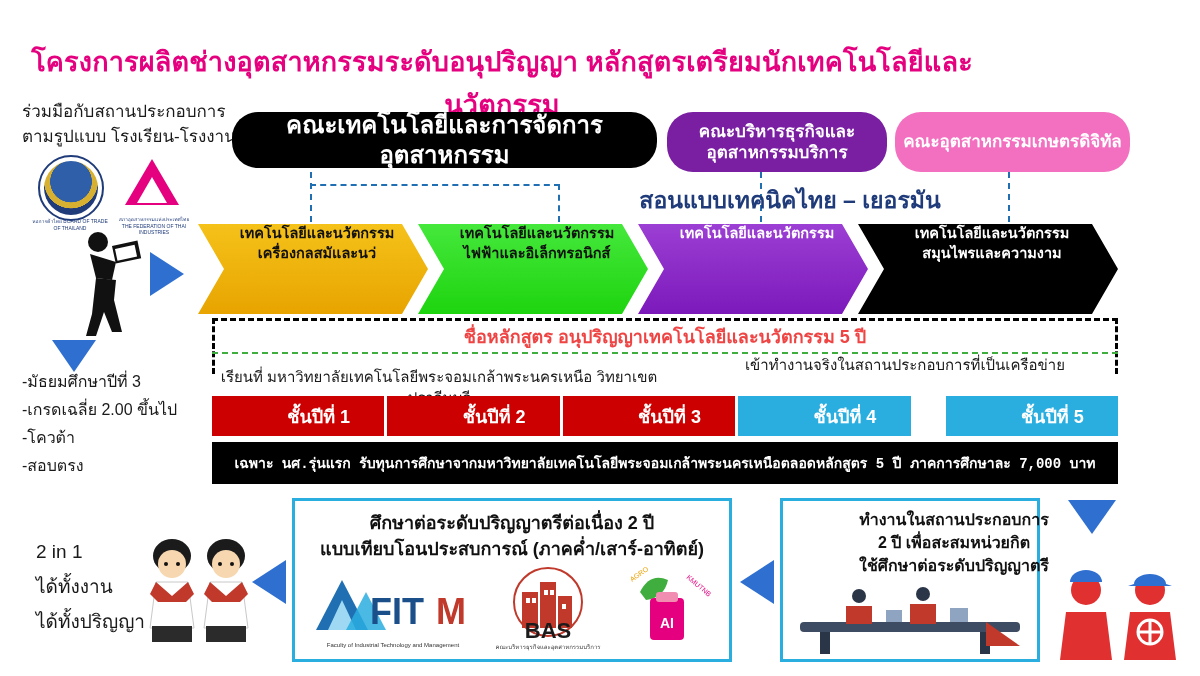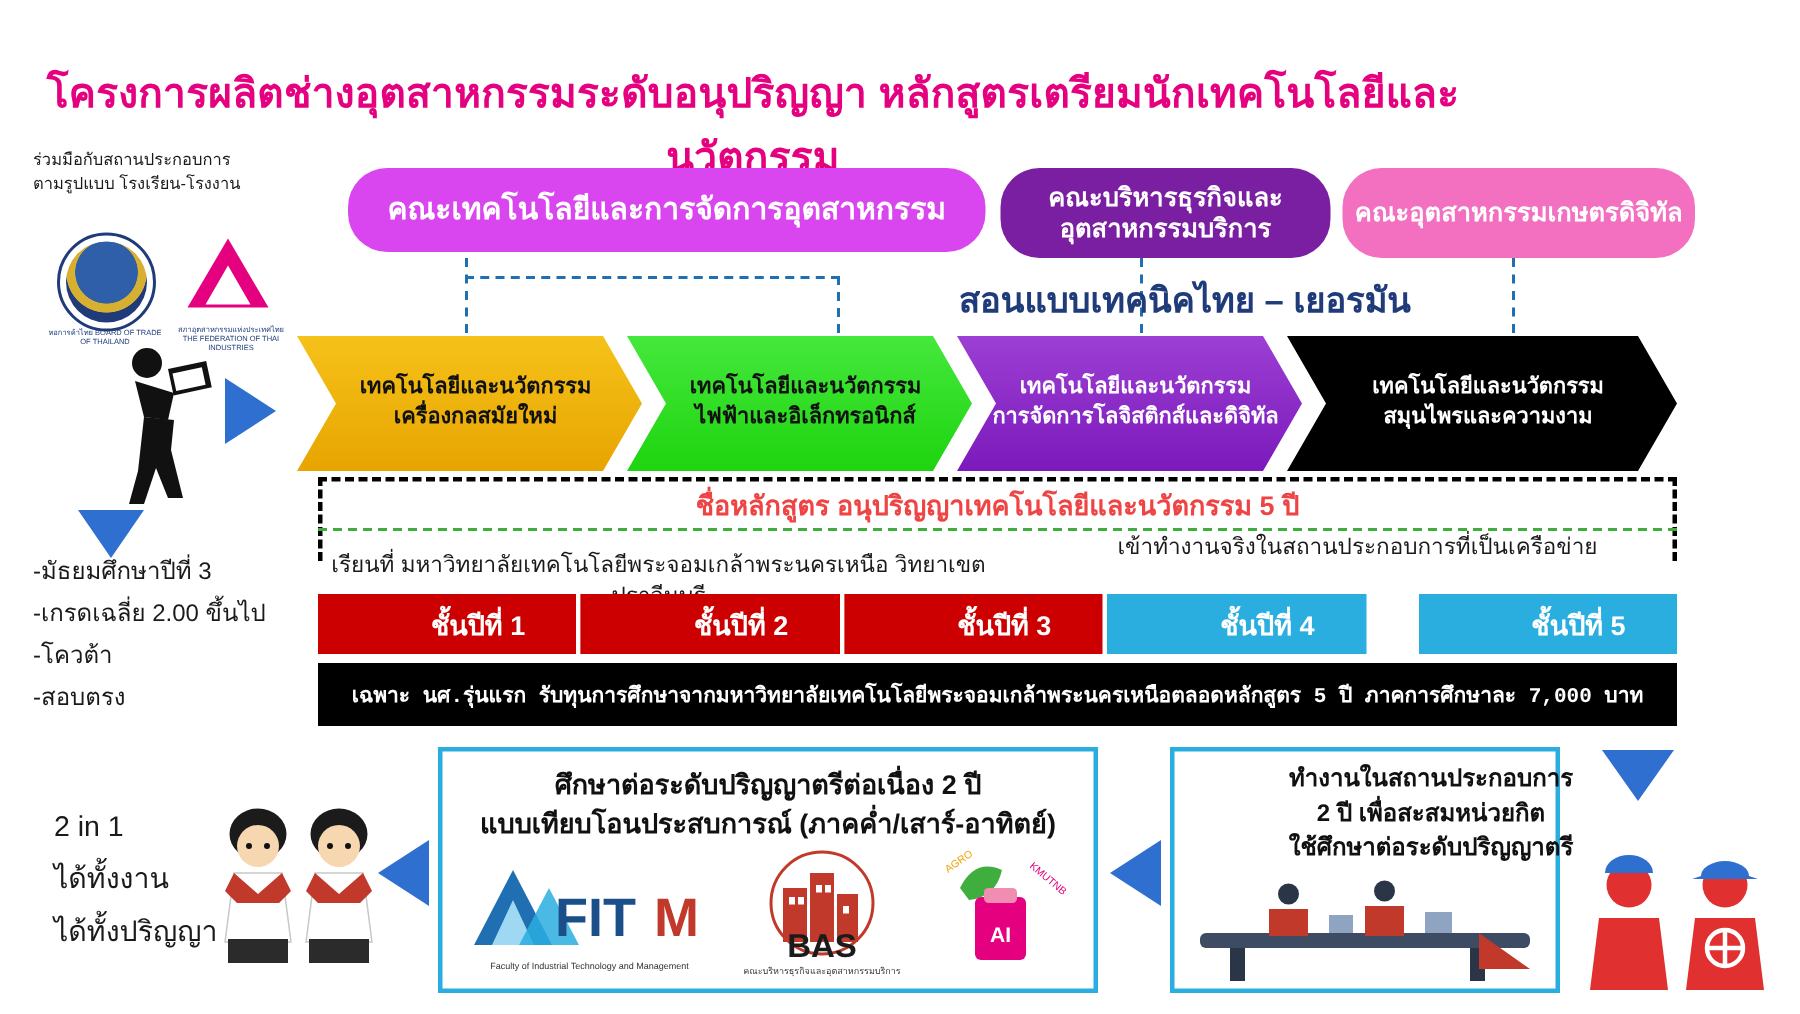--- a/index.html
+++ b/index.html
@@ -14,21 +14,21 @@
 
   
   #title{
     top:40px;left:0;width:1004px;text-align:center;
     color:#e4007f;font-weight:bold;font-size:27px;letter-spacing:.2px;
   }
 
   
   #coop{
     top:100px;left:22px;width:215px;
-    font-size:11px;color:#1a1a1a;line-height:1.45;
+    font-size:17px;color:#1a1a1a;line-height:1.45;
   }
   #logos{top:155px;left:30px;width:180px;height:70px;}
   .logo-circle{
     width:62px;height:62px;border-radius:50%;
     background:#ffffff;border:2px solid #1f3b7a;
     position:absolute;left:8px;top:0;
     display:flex;align-items:center;justify-content:center;
     overflow:hidden;
   }
   .logo-circle .inner{
@@ -51,21 +51,21 @@
     border-left:15px solid transparent;border-right:15px solid transparent;
     border-bottom:26px solid #ffffff;left:15px;top:20px;
   }
 
   
   .fac{
     border-radius:26px;color:#ffffff;font-weight:bold;
     display:flex;align-items:center;justify-content:center;text-align:center;
     line-height:1.25;
   }
-  #fac1{top:112px;left:232px;width:425px;height:56px;background:#d946ef;font-size:20px;}
+  #fac1{top:112px;left:232px;width:425px;height:56px;background:#000000;font-size:24px;}
   #fac2{top:112px;left:667px;width:220px;height:60px;background:#7a1fa2;font-size:17px;}
   #fac3{top:112px;left:895px;width:235px;height:60px;background:#f36fc0;font-size:17px;}
 
   
   #tgteach{
     top:182px;left:575px;width:430px;text-align:center;
     color:#1f3b7a;font-weight:bold;font-size:23px;
   }
 
   
@@ -81,21 +81,21 @@
   }
   #arrow-down-1{
     top:340px;left:52px;width:0;height:0;
     border-left:22px solid transparent;border-right:22px solid transparent;
     border-top:32px solid #2f6fd0;
   }
 
   
   .chev{
     position:absolute;top:224px;height:90px;
-    display:flex;align-items:center;justify-content:center;text-align:center;
+    display:flex;align-items:flex-start;justify-content:center;text-align:center;
     color:#ffffff;font-weight:bold;font-size:14.5px;line-height:1.35;
     clip-path:polygon(0 0, calc(100% - 26px) 0, 100% 50%, calc(100% - 26px) 100%, 0 100%, 26px 50%);
     padding-left:18px;padding-right:10px;box-sizing:border-box;
   }
   #chev1{left:198px;width:230px;background:linear-gradient(180deg,#f5c21a,#e8a400);color:#111;}
   #chev2{left:418px;width:230px;background:linear-gradient(180deg,#45e83c,#1ed40f);color:#111;}
   #chev3{left:638px;width:230px;background:linear-gradient(180deg,#9c3fd4,#7c19bb);}
   #chev4{left:858px;width:260px;background:#000000;}
 
   
@@ -236,33 +236,32 @@
     <rect x="40" y="18" width="26" height="18" fill="#111" transform="rotate(-12 40 18)"></rect>
     <rect x="43" y="21" width="20" height="12" fill="#fff" transform="rotate(-12 43 21)"></rect>
   </svg>
 </div>
 <div class="abs" id="arrow-right-1"></div>
 <div class="abs" id="arrow-down-1"></div>
 
 <div class="chev" id="chev1">
   <div>
     <div>เทคโนโลยีและนวัตกรรม</div>
-    <div>เครื่องกลสมัยใหม่</div>
+    <div>เครื่องกลสมัและนว่</div>
   </div>
 </div>
 <div class="chev" id="chev2">
   <div>
     <div>เทคโนโลยีและนวัตกรรม</div>
     <div>ไฟฟ้าและอิเล็กทรอนิกส์</div>
   </div>
 </div>
 <div class="chev" id="chev3">
   <div>
     <div>เทคโนโลยีและนวัตกรรม</div>
-    <div>การจัดการโลจิสติกส์และดิจิทัล</div>
   </div>
 </div>
 <div class="chev" id="chev4">
   <div>
     <div>เทคโนโลยีและนวัตกรรม</div>
     <div>สมุนไพรและความงาม</div>
   </div>
 </div>
 
 <div class="abs" id="progbox"></div>

